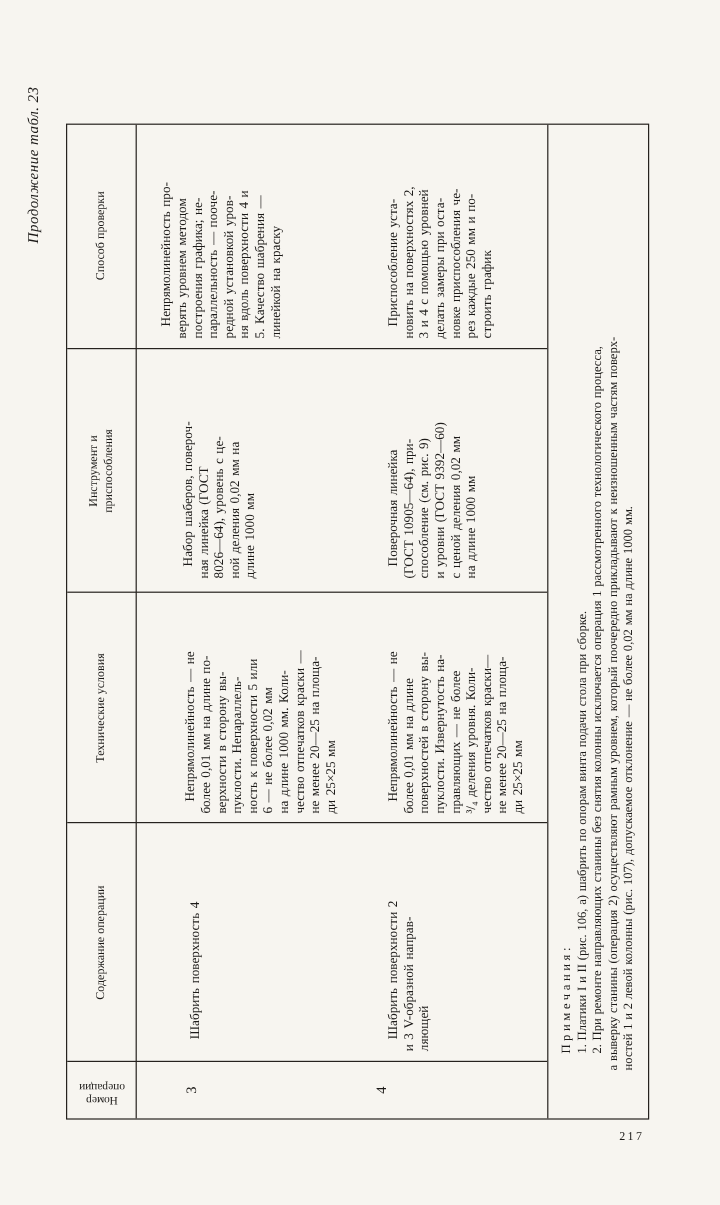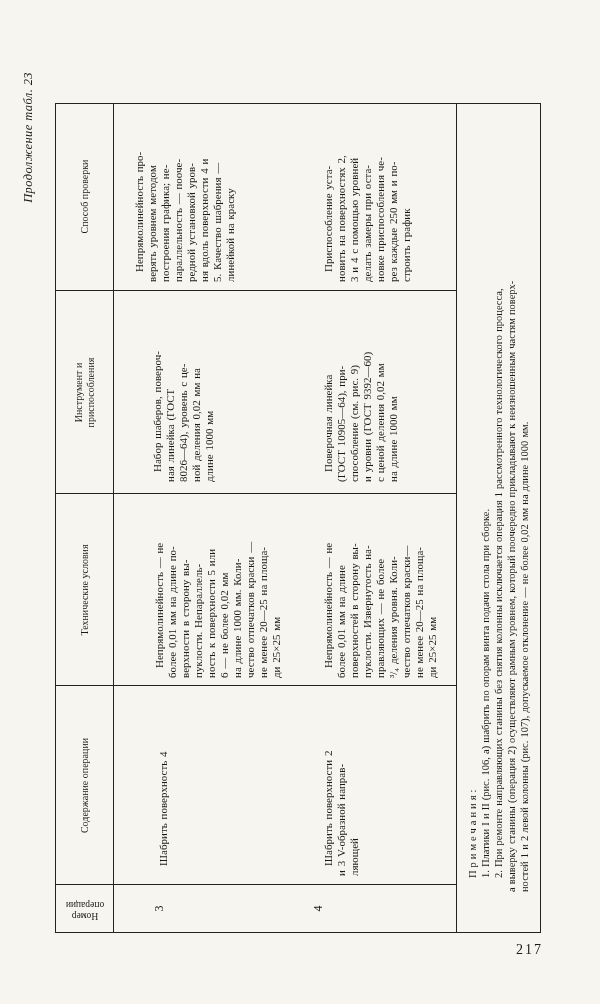--- a/index.html
+++ b/index.html
@@ -48,21 +48,21 @@
   }
   .notes{
     position:absolute;left:0;top:401px;width:830px;height:85px;
     box-sizing:border-box;padding:9px 18px 0 40px;
     font-size:10.5px;line-height:13px;
   }
   .notes-heading{letter-spacing:3px;text-indent:14px;margin:0;}
   .note{margin:0;text-indent:14px;white-space:pre-line;word-spacing:.5px;}
   .page-number{
     position:absolute;left:516px;top:942px;
-    font-size:14px;letter-spacing:2px;
+    font-size:10px;letter-spacing:2px;
   }
 </style>
 </head>
 <body>
 
 <div class="sheet">
 
   <div class="cont-title">Продолжение табл. 23</div>
 
   <div class="frame">

